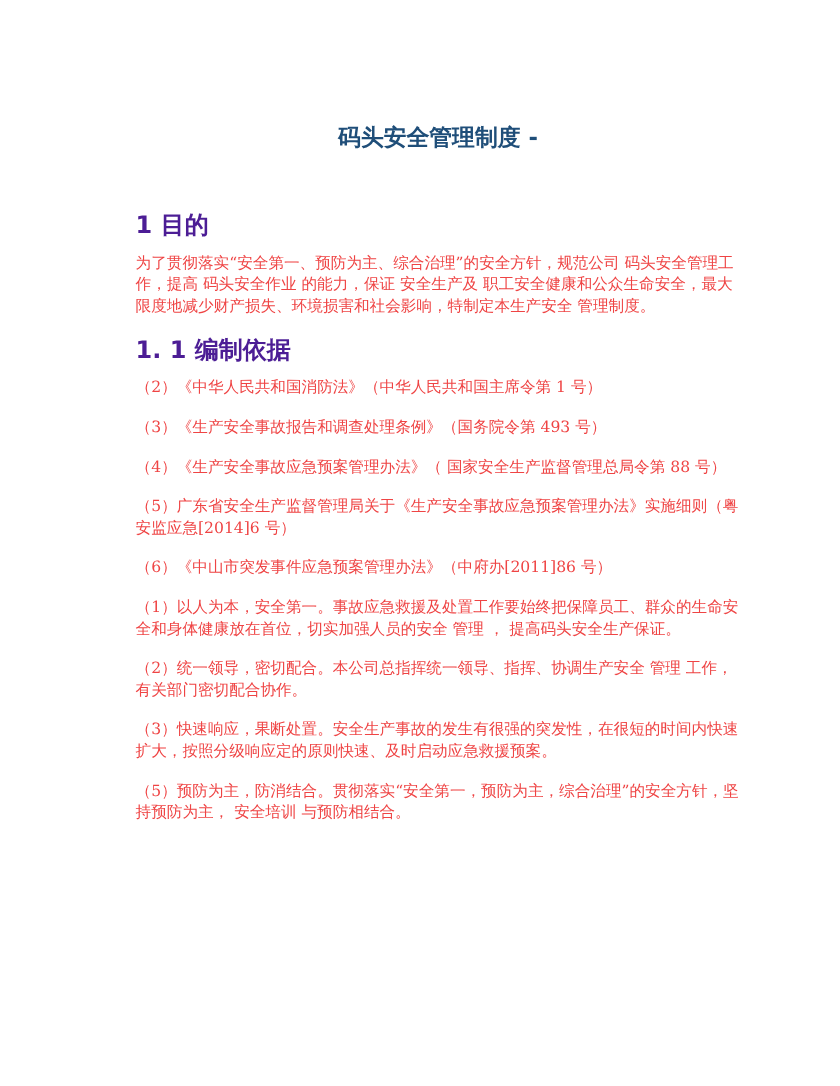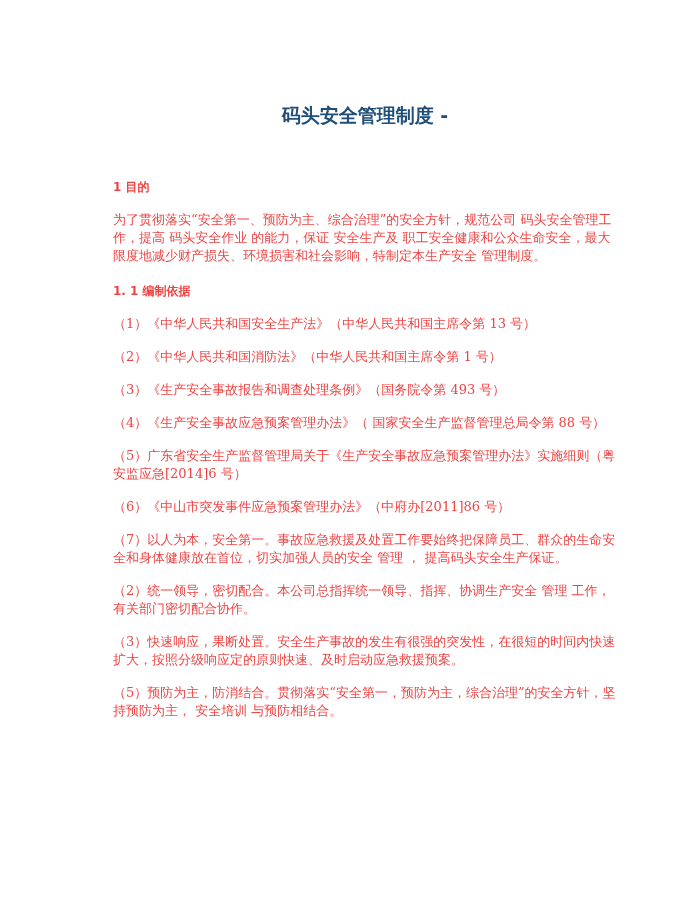--- a/index.html
+++ b/index.html
@@ -25,24 +25,24 @@
     margin: 0;
     text-align: center;
     font-family: "DejaVu Sans", "Liberation Sans", sans-serif;
     font-size: 19px;
     line-height: 26px;
     font-weight: bold;
     color: #1F4E79;
   }
   .heading {
     font-family: "DejaVu Sans", "Liberation Sans", sans-serif;
-    font-size: 12px;
+    font-size: 20px;
     line-height: 22px;
     font-weight: bold;
-    color: #ef4444;
+    color: #4c1d95;
     margin: 13px 0 13px 0;
   }
   .heading.first {
     margin-top: 48px;
   }
   .body-para {
     font-size: 13px;
     line-height: 18px;
     color: #ef4444;
     margin: 0 0 15px 0;
@@ -59,28 +59,27 @@
 
   <h1 class="doc-title">码头安全管理制度 -</h1>
 
   <section>
     <h2 class="heading first">1 目的</h2>
     <p class="body-para">为了贯彻落实“安全第一、预防为主、综合治理”的安全方针，规范公司 码头安全管理工作，提高 码头安全作业 的能力，保证 安全生产及 职工安全健康和公众生命安全，最大限度地减少财产损失、环境损害和社会影响，特制定本生产安全 管理制度。</p>
   </section>
 
   <section>
     <h2 class="heading">1. 1  编制依据</h2>
-    <p class="body-para">（1）《中华人民共和国安全生产法》（中华人民共和国主席令第 13 号）</p>
     <p class="body-para">（2）《中华人民共和国消防法》（中华人民共和国主席令第 1 号）</p>
     <p class="body-para">（3）《生产安全事故报告和调查处理条例》（国务院令第 493 号）</p>
     <p class="body-para">（4）《生产安全事故应急预案管理办法》（ 国家安全生产监督管理总局令第 88 号）</p>
     <p class="body-para">（5）广东省安全生产监督管理局关于《生产安全事故应急预案管理办法》实施细则（粤安监应急[2014]6 号）</p>
     <p class="body-para">（6）《中山市突发事件应急预案管理办法》（中府办[2011]86 号）</p>
   </section>
 
   <section>
-    <p class="body-para">（7）以人为本，安全第一。事故应急救援及处置工作要始终把保障员工、群众的生命安全和身体健康放在首位，切实加强人员的安全 管理 ， 提高码头安全生产保证。</p>
+    <p class="body-para">（1）以人为本，安全第一。事故应急救援及处置工作要始终把保障员工、群众的生命安全和身体健康放在首位，切实加强人员的安全 管理 ， 提高码头安全生产保证。</p>
     <p class="body-para">（2）统一领导，密切配合。本公司总指挥统一领导、指挥、协调生产安全 管理 工作，有关部门密切配合协作。</p>
     <p class="body-para">（3）快速响应，果断处置。安全生产事故的发生有很强的突发性，在很短的时间内快速扩大，按照分级响应定的原则快速、及时启动应急救援预案。</p>
     <p class="body-para">（5）预防为主，防消结合。贯彻落实“安全第一，预防为主，综合治理”的安全方针，坚持预防为主， 安全培训 与预防相结合。</p>
   </section>
 
 </div>
 
 </body></html>

